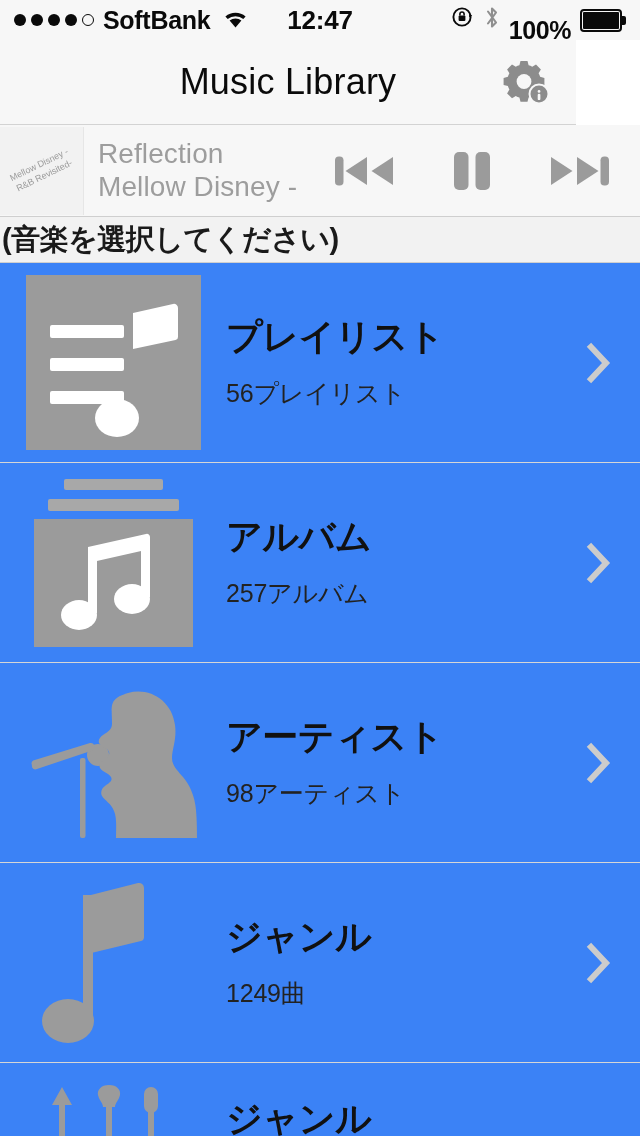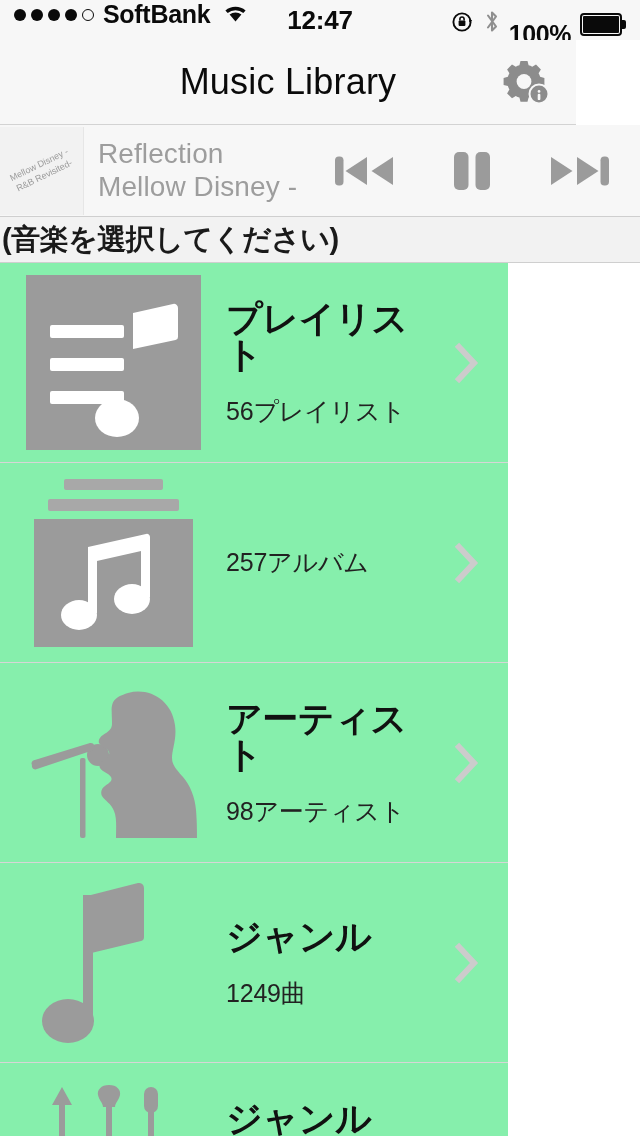--- a/index.html
+++ b/index.html
@@ -8,21 +8,21 @@
     font-family:"Liberation Sans","DejaVu Sans",sans-serif;
     background:#ffffff;
     overflow:hidden;
     -webkit-font-smoothing:antialiased;
   }
 
   
   .status-bar{
     height:40px; width:640px;
     background:#f7f7f7;
-    display:flex; align-items:flex-start;
+    display:flex; align-items:center;
     position:relative;
     font-size:25px; color:#0a0a0a; font-weight:bold;
     padding:0 14px;
   }
   .sb-left{ display:flex; align-items:center; gap:9px; }
   .dots{ display:flex; align-items:center; gap:5px; }
   .dot{ width:12px; height:12px; border-radius:50%; background:#0a0a0a; }
   .dot.hollow{ background:transparent; border:1.7px solid #0a0a0a; }
   .carrier{ font-size:25px; font-weight:bold; letter-spacing:-0.3px; }
   .wifi{ margin-left:3px; display:block; }
@@ -120,25 +120,25 @@
     padding-left:2px;
   }
   .section-header-text{
     font-size:29px; font-weight:bold; color:#1a1a1a;
     letter-spacing:-0.5px;
   }
 
   
   .list{ width:640px; background:#fff; }
   .row{
-    height:200px; width:508px;
+    height:200px; width:640px;
     display:flex; align-items:center;
     border-bottom:1px solid #d6d6d6;
     position:relative;
-    background:#86efac;
+    background:#3b82f6;
   }
   .row-icon{
     width:226px; flex:none;
     height:200px;
     display:flex; align-items:center; justify-content:center;
   }
   .row-text{
     flex:1 1 auto; min-width:0;
     display:flex; flex-direction:column;
     justify-content:center; gap:26px;
@@ -299,20 +299,21 @@
         <rect x="22" y="26" width="131" height="12" rx="2" fill="#a8a8a8"></rect>
         <rect x="8" y="46" width="159" height="128" fill="#9b9b9b"></rect>
         <path d="M62 142 V74 l58-13 a3 3 0 0 1 4 3 v12 l-62 14 Z" fill="#fff"></path>
         <rect x="62" y="82" width="9" height="58" fill="#fff"></rect>
         <rect x="115" y="66" width="9" height="58" fill="#fff"></rect>
         <ellipse cx="53" cy="142" rx="18" ry="15" fill="#fff"></ellipse>
         <ellipse cx="106" cy="126" rx="18" ry="15" fill="#fff"></ellipse>
       </svg>
     </div>
     <div class="row-text">
+      <div class="row-title">アルバム</div>
       <div class="row-sub">257アルバム</div>
     </div>
     <div class="row-chevron">
       <svg width="26" height="42" viewBox="0 0 26 42">
         <path d="M5 5 L20 21 L5 37" fill="none" stroke="#cccccc" stroke-width="6" stroke-linecap="square"></path>
       </svg>
     </div>
   </div>
 
   <div class="row">

